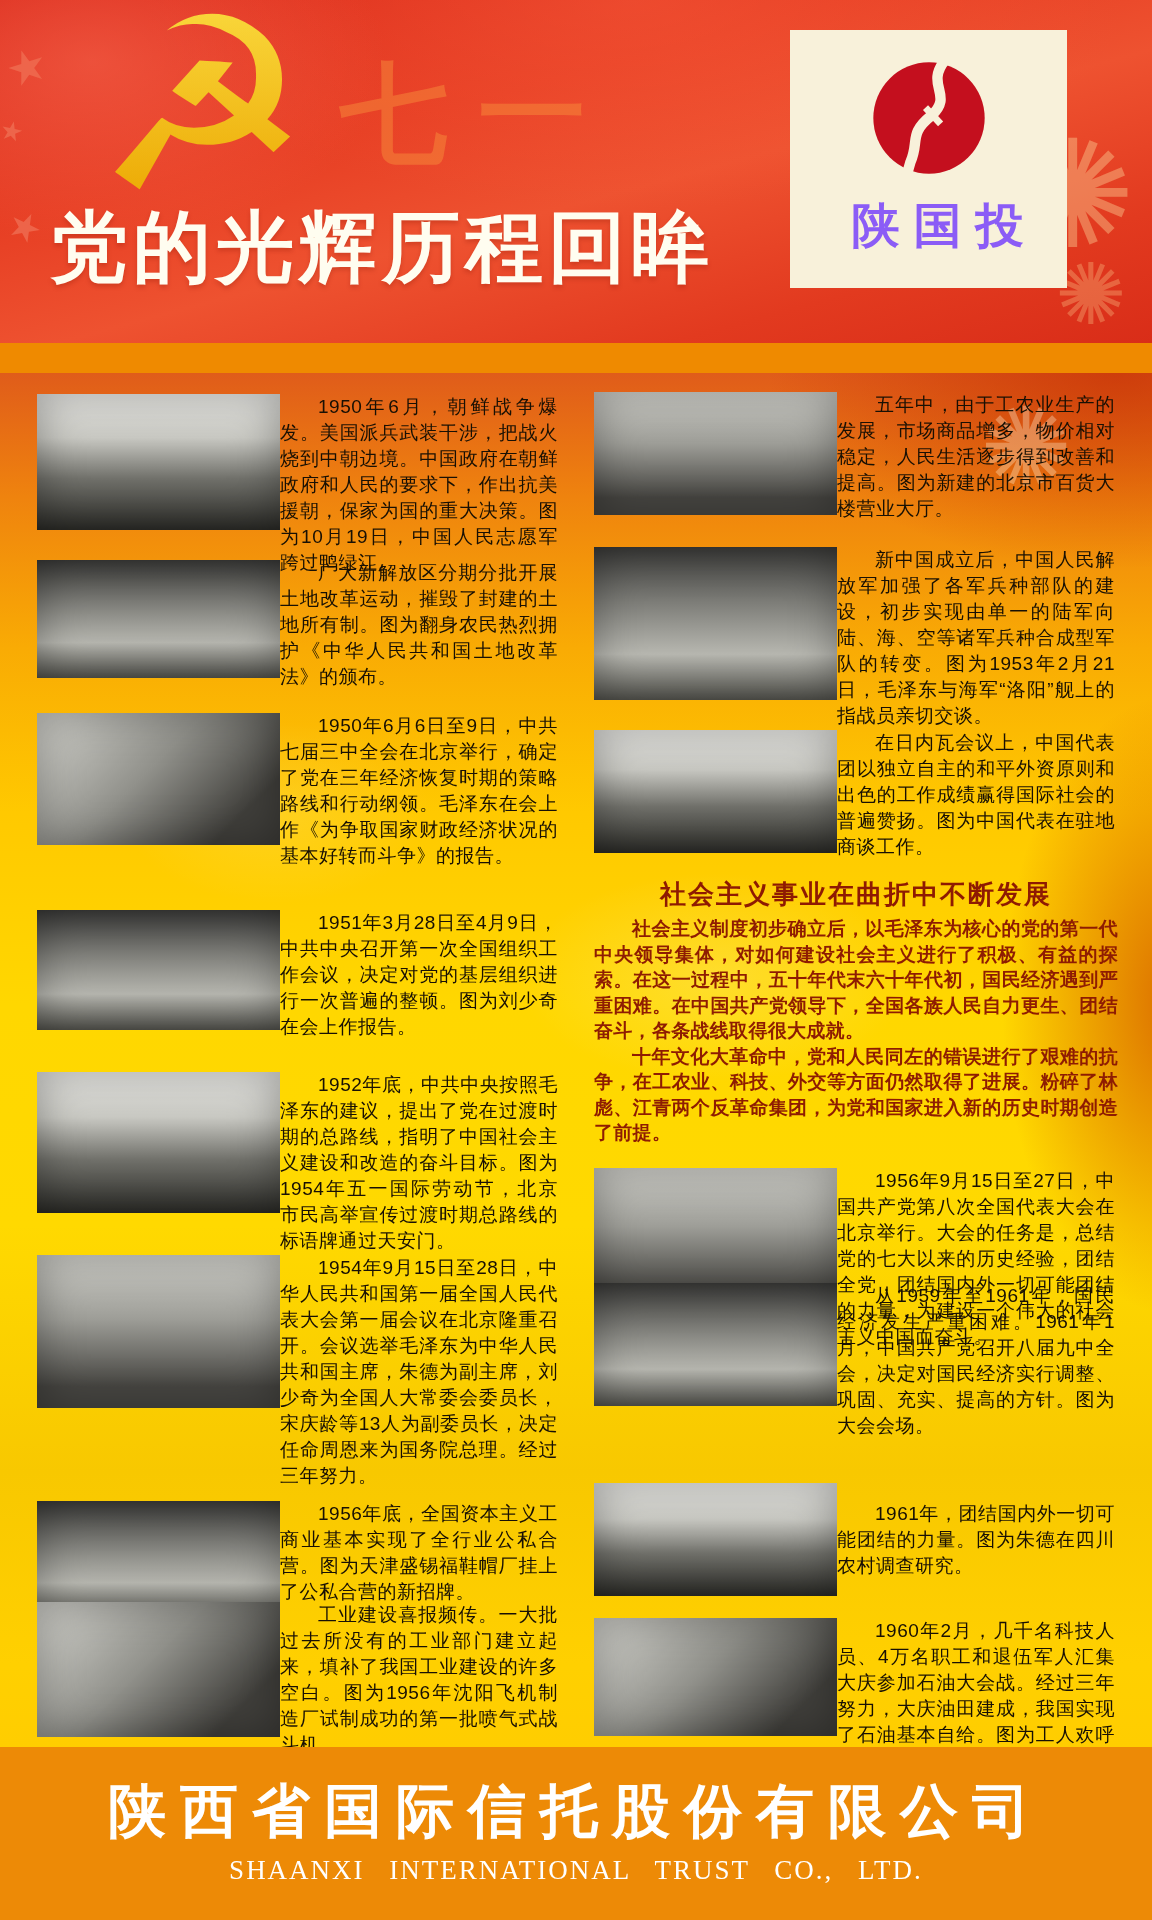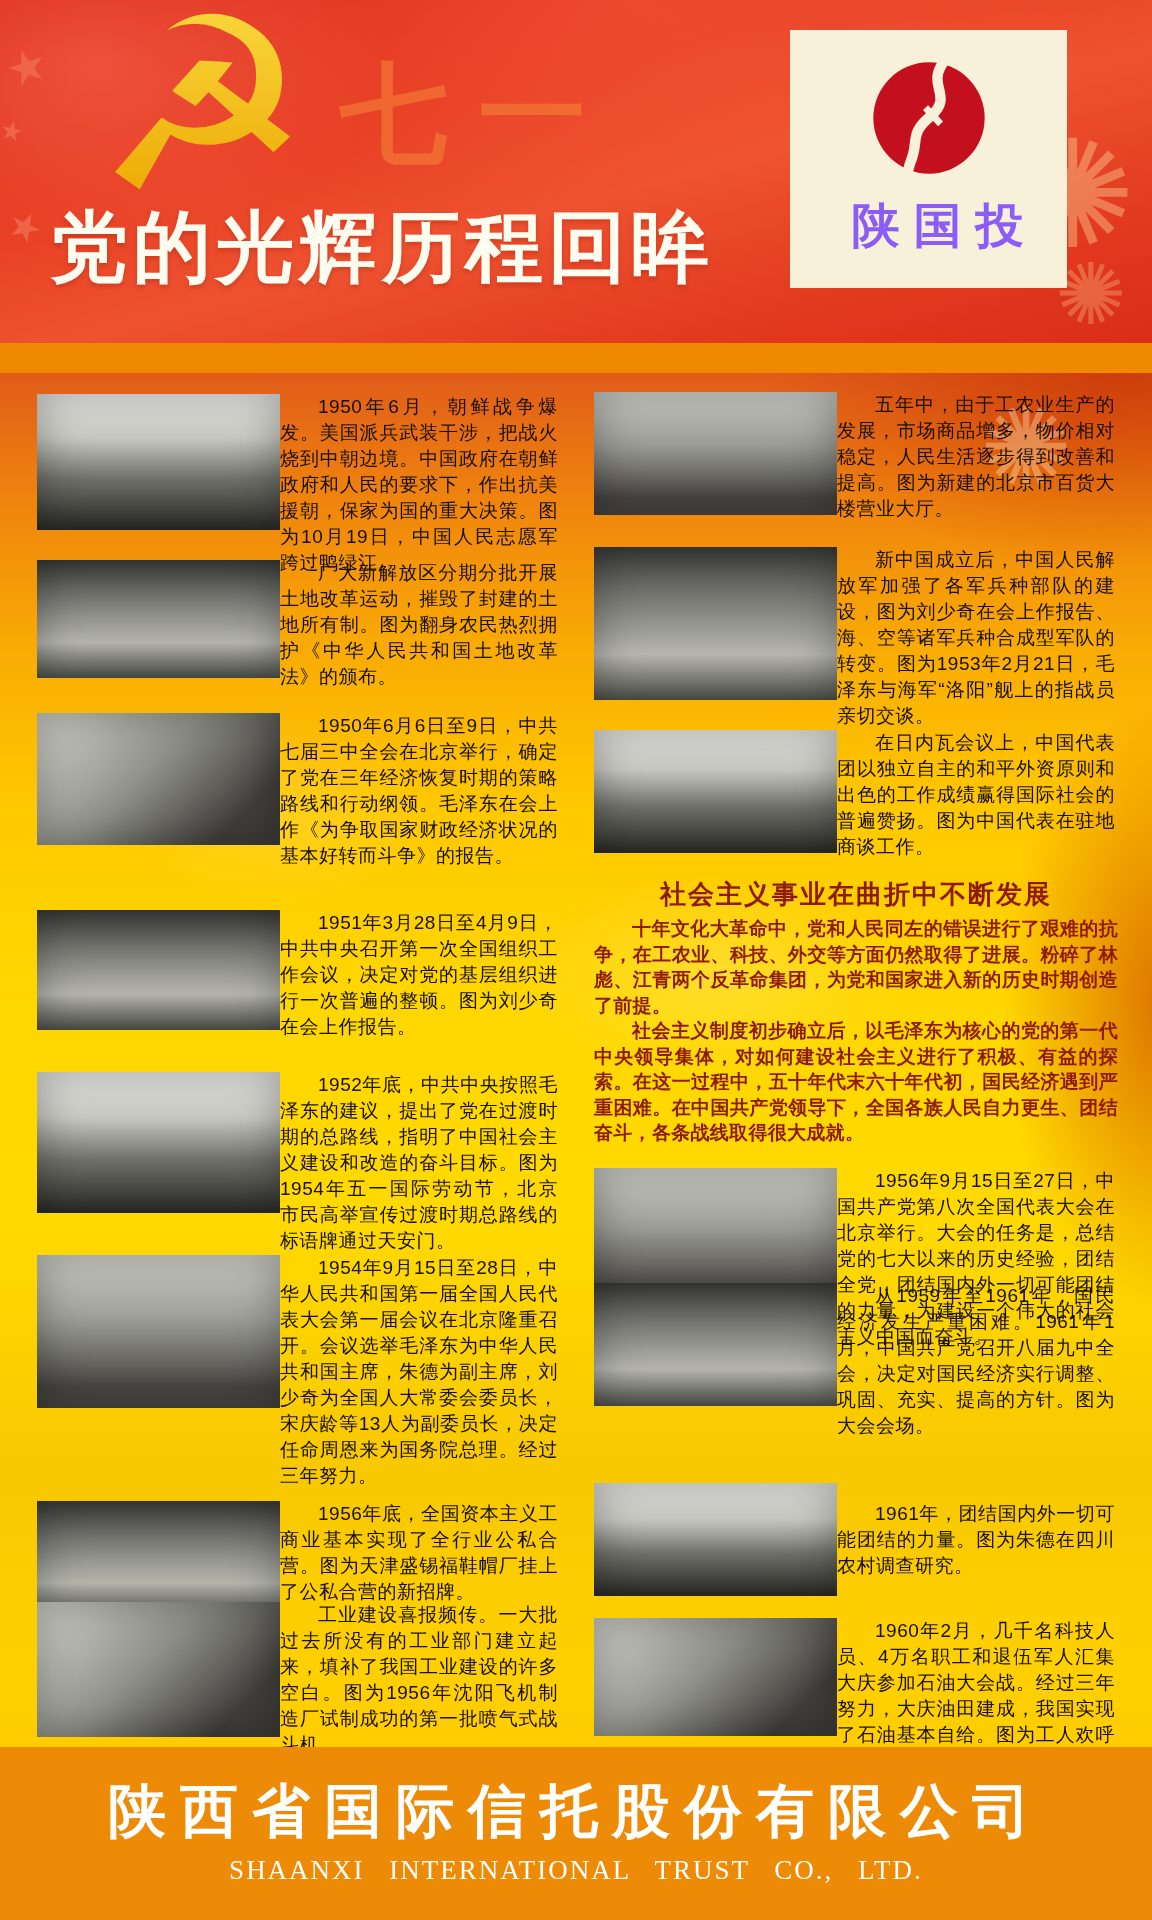--- a/index.html
+++ b/index.html
@@ -135,31 +135,31 @@
       <div class="photo ph-c" style="height:135px;" title="沈阳飞机制造厂试制的喷气式战斗机黑白照片"></div>
       <div class="etext">工业建设喜报频传。一大批过去所没有的工业部门建立起来，填补了我国工业建设的许多空白。图为1956年沈阳飞机制造厂试制成功的第一批喷气式战斗机。</div>
     </div>
 
     <div class="entry col-r" style="top:19px;">
       <div class="photo ph-d" style="height:123px;" title="新建的北京市百货大楼营业大厅黑白照片"></div>
       <div class="etext">五年中，由于工农业生产的发展，市场商品增多，物价相对稳定，人民生活逐步得到改善和提高。图为新建的北京市百货大楼营业大厅。</div>
     </div>
     <div class="entry col-r" style="top:174px;">
       <div class="photo ph-b" style="height:153px;" title="毛泽东与海军指战员亲切交谈的黑白照片"></div>
-      <div class="etext">新中国成立后，中国人民解放军加强了各军兵种部队的建设，图为刘少奇在会上作报告、海、空等诸军兵种合成型军队的转变。图为1953年2月21日，毛泽东与海军“洛阳”舰上的指战员亲切交谈。</div>
+      <div class="etext">新中国成立后，中国人民解放军加强了各军兵种部队的建设，初步实现由单一的陆军向陆、海、空等诸军兵种合成型军队的转变。图为1953年2月21日，毛泽东与海军“洛阳”舰上的指战员亲切交谈。</div>
     </div>
     <div class="entry col-r" style="top:357px;">
       <div class="photo ph-a" style="height:123px;" title="中国代表在驻地室外围桌商谈的黑白照片"></div>
       <div class="etext">在日内瓦会议上，中国代表团以独立自主的和平外资原则和出色的工作成绩赢得国际社会的普遍赞扬。图为中国代表在驻地商谈工作。</div>
     </div>
 
     <div class="section-heading">社会主义事业在曲折中不断发展</div>
     <div class="section-paras">
+      <p>社会主义制度初步确立后，以毛泽东为核心的党的第一代中央领导集体，对如何建设社会主义进行了积极、有益的探索。在这一过程中，五十年代末六十年代初，国民经济遇到严重困难。在中国共产党领导下，全国各族人民自力更生、团结奋斗，各条战线取得很大成就。</p>
       <p>十年文化大革命中，党和人民同左的错误进行了艰难的抗争，在工农业、科技、外交等方面仍然取得了进展。粉碎了林彪、江青两个反革命集团，为党和国家进入新的历史时期创造了前提。</p>
-      <p>社会主义制度初步确立后，以毛泽东为核心的党的第一代中央领导集体，对如何建设社会主义进行了积极、有益的探索。在这一过程中，五十年代末六十年代初，国民经济遇到严重困难。在中国共产党领导下，全国各族人民自力更生、团结奋斗，各条战线取得很大成就。</p>
     </div>
 
     <div class="entry col-r" style="top:795px;">
       <div class="photo ph-d" style="height:140px;" title="中共八大会场全景黑白照片"></div>
       <div class="etext">1956年9月15日至27日，中国共产党第八次全国代表大会在北京举行。大会的任务是，总结党的七大以来的历史经验，团结全党，团结国内外一切可能团结的力量，为建设一个伟大的社会主义中国而奋斗。</div>
     </div>
     <div class="entry col-r" style="top:910px;">
       <div class="photo ph-b" style="height:123px;" title="八届九中全会会场黑白照片"></div>
       <div class="etext">从1959年至1961年，国民经济发生严重困难。1961年1月，中国共产党召开八届九中全会，决定对国民经济实行调整、巩固、充实、提高的方针。图为大会会场。</div>
     </div>

